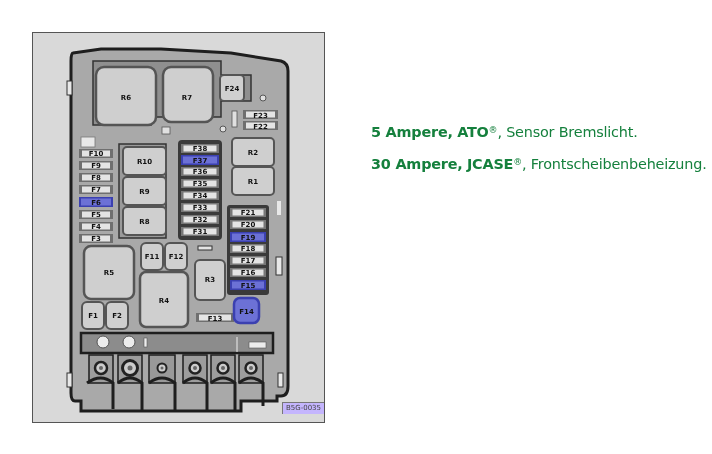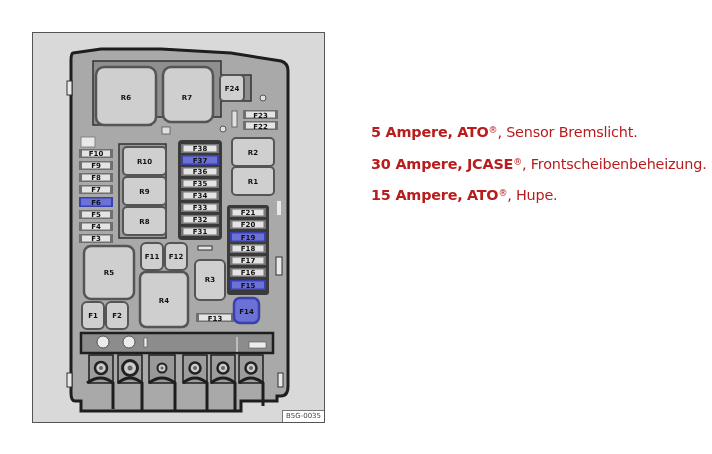--- a/index.html
+++ b/index.html
@@ -1,26 +1,26 @@
 <!DOCTYPE html>
 <html><head>
   <meta charset="utf-8">
   <style>
     html, body { margin: 0; padding: 0; background: #ffffff; }
     body { width: 712px; height: 454px; position: relative; overflow: hidden;
            font-family: "DejaVu Sans", "Liberation Sans", sans-serif; }
     #figure { position: absolute; left: 32px; top: 32px; width: 293px; height: 391px;
               background: #d9d9d9; border: 1px solid #555; box-sizing: border-box; }
     #figure svg { position: absolute; left: 0; top: 0; }
-    #fig-code { position: absolute; right: 0; bottom: 0; background: #ffffff;
+    #fig-code { position: absolute; right: 0; bottom: 8px; background: #c4b5fd;
                 border-left: 1px solid #777; border-top: 1px solid #777;
                 font-size: 7px; color: #444; padding: 1px 3px; line-height: 9px;
                 font-family: "DejaVu Sans", sans-serif; }
     #legend { position: absolute; left: 371px; top: 120px; }
-    .legend-line { height: 31.5px; font-size: 14.4px; color: #b91c1c; white-space: nowrap;
+    .legend-line { height: 31.5px; font-size: 14.4px; color: #15803d; white-space: nowrap;
                    font-family: "DejaVu Sans", sans-serif; line-height: 20px; letter-spacing: -0.2px; }
     .legend-line b { font-weight: bold; }
     .legend-line sup { font-size: 9px; vertical-align: 4px; }
     text.lbl { font-family: "DejaVu Sans", sans-serif; font-weight: bold; font-size: 7px; fill: #111; text-anchor: middle; }
   </style>
 </head>
 <body>
 
 <div id="figure">
   <svg width="293" height="391" viewBox="32 32 293 391" xmlns="http://www.w3.org/2000/svg">
@@ -270,16 +270,13 @@
   <div id="fig-code">B5G-0035</div>
 </div>
 
 <div id="legend">
   <div class="legend-line">
     <b>5 Ampere,</b> <b>ATO</b><sup>®</sup><span>, Sensor Bremslicht.</span>
   </div>
   <div class="legend-line">
     <b>30 Ampere,</b> <b>JCASE</b><sup>®</sup><span>, Frontscheibenbeheizung.</span>
   </div>
-  <div class="legend-line">
-    <b>15 Ampere,</b> <b>ATO</b><sup>®</sup><span>, Hupe.</span>
-  </div>
 </div>
 
 </body></html>

